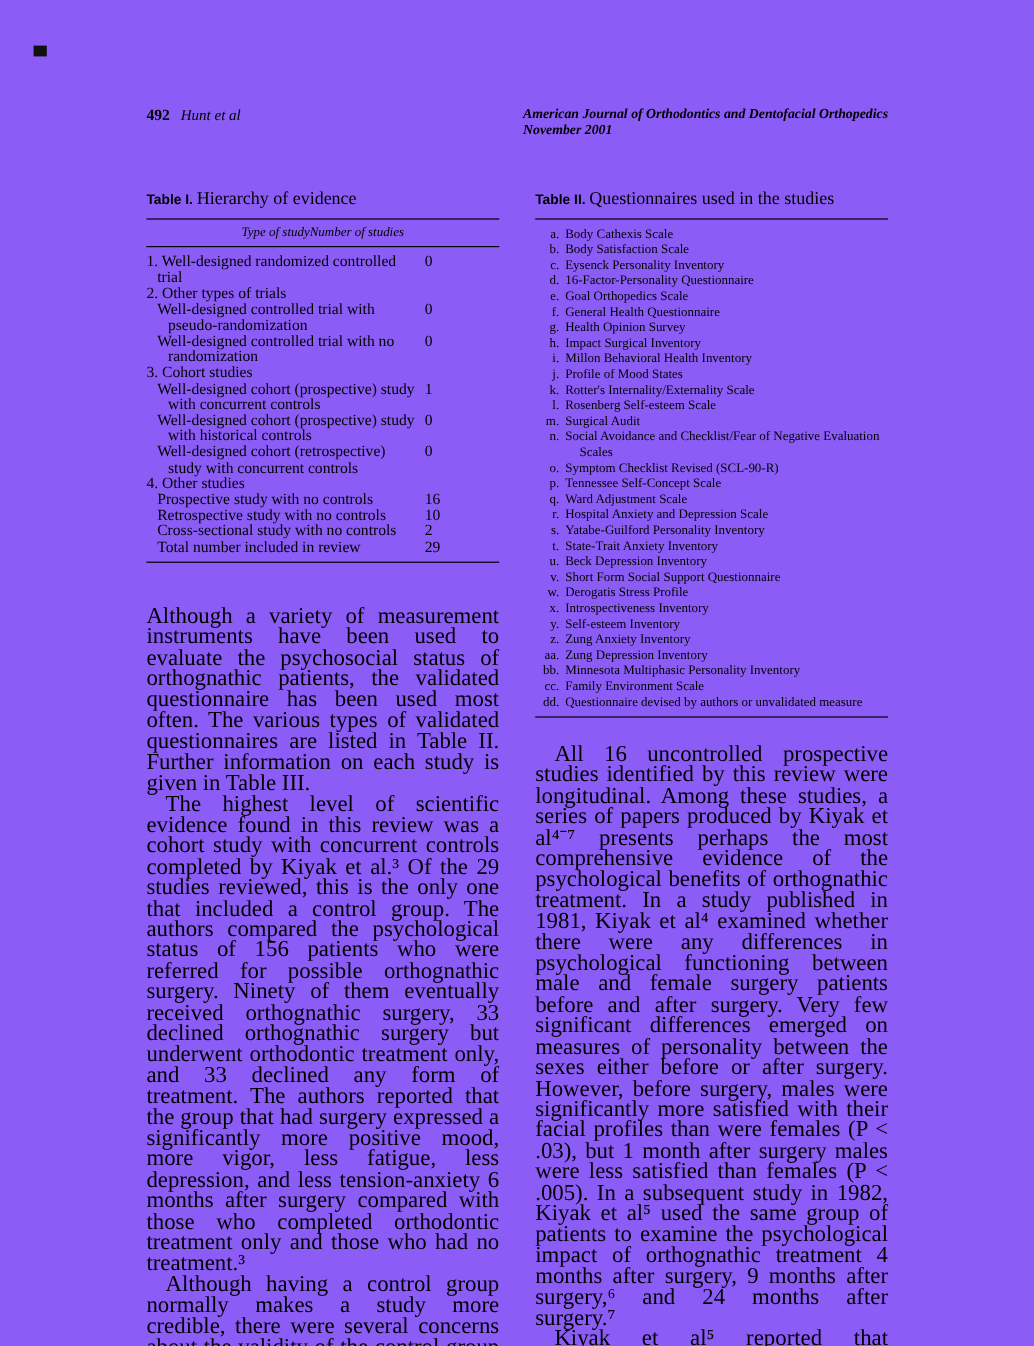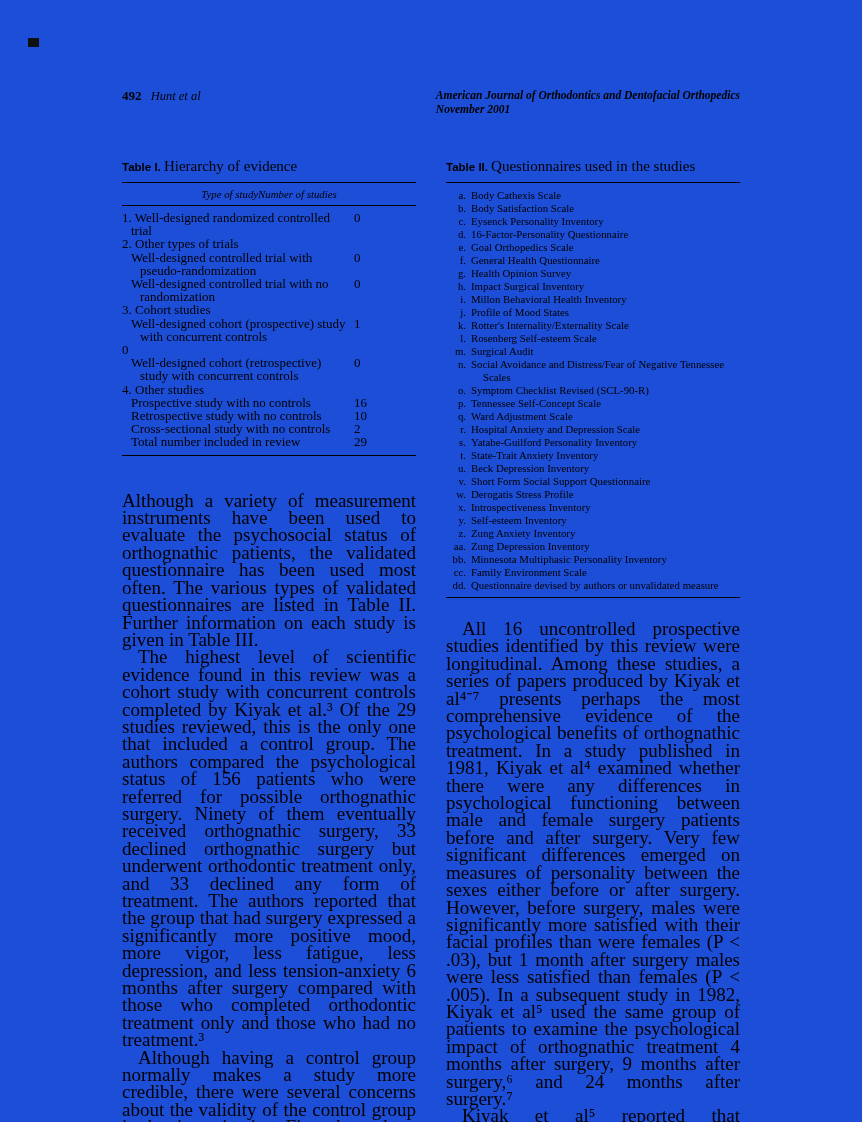--- a/index.html
+++ b/index.html
@@ -2,21 +2,21 @@
 <html><head>
 <meta charset="utf-8">
 <style>
   html,body{margin:0;padding:0;}
   body{
     width:862px;height:1122px;position:relative;
     background:#ffffff;color:#000;
     font-family:"Liberation Serif", serif;
     -webkit-font-smoothing:antialiased;
   }
-  .page{position:absolute;inset:0;background:#1d4ed8;overflow:hidden;}
+  .page{position:absolute;inset:0;background:#8b5cf6;overflow:hidden;}
   .artifact{position:absolute;left:28px;top:38px;width:11px;height:9px;background:#101010;}
 
   .content{position:absolute;left:122px;top:88px;width:618px;}
 
   
   .running-head{display:flex;justify-content:space-between;align-items:flex-start;}
   .rh-left{font-size:12.5px;}
   .rh-left .pg{font-weight:bold;font-size:13px;font-style:normal;margin-right:6px;}
   .rh-left .authors{font-style:italic;}
   .rh-right{text-align:left;font-style:italic;font-weight:bold;font-size:11.5px;line-height:14px;}
@@ -109,20 +109,21 @@
               </div>
               <div class="t1-row ind0">
                 <span class="t1-text">3. Cohort studies</span>
                 <span class="t1-val"></span>
               </div>
               <div class="t1-row ind1">
                 <span class="t1-text">Well-designed cohort (prospective) study with concurrent controls</span>
                 <span class="t1-val">1</span>
               </div>
               <div class="t1-row ind1">
+                <span class="t1-text">Well-designed cohort (prospective) study with historical controls</span>
                 <span class="t1-val">0</span>
               </div>
               <div class="t1-row ind1">
                 <span class="t1-text">Well-designed cohort (retrospective) study with concurrent controls</span>
                 <span class="t1-val">0</span>
               </div>
               <div class="t1-row ind0">
                 <span class="t1-text">4. Other studies</span>
                 <span class="t1-val"></span>
               </div>
@@ -205,21 +206,21 @@
               <div class="t2-item">
                 <span class="t2-label">l.</span>
                 <span class="t2-text">Rosenberg Self-esteem Scale</span>
               </div>
               <div class="t2-item">
                 <span class="t2-label">m.</span>
                 <span class="t2-text">Surgical Audit</span>
               </div>
               <div class="t2-item">
                 <span class="t2-label">n.</span>
-                <span class="t2-text">Social Avoidance and Distress/Fear of Negative Tennessee Scales</span>
+                <span class="t2-text">Social Avoidance and Checklist/Fear of Negative Evaluation Scales</span>
               </div>
               <div class="t2-item">
                 <span class="t2-label">o.</span>
                 <span class="t2-text">Symptom Checklist Revised (SCL-90-R)</span>
               </div>
               <div class="t2-item">
                 <span class="t2-label">p.</span>
                 <span class="t2-text">Tennessee Self-Concept Scale</span>
               </div>
               <div class="t2-item">

